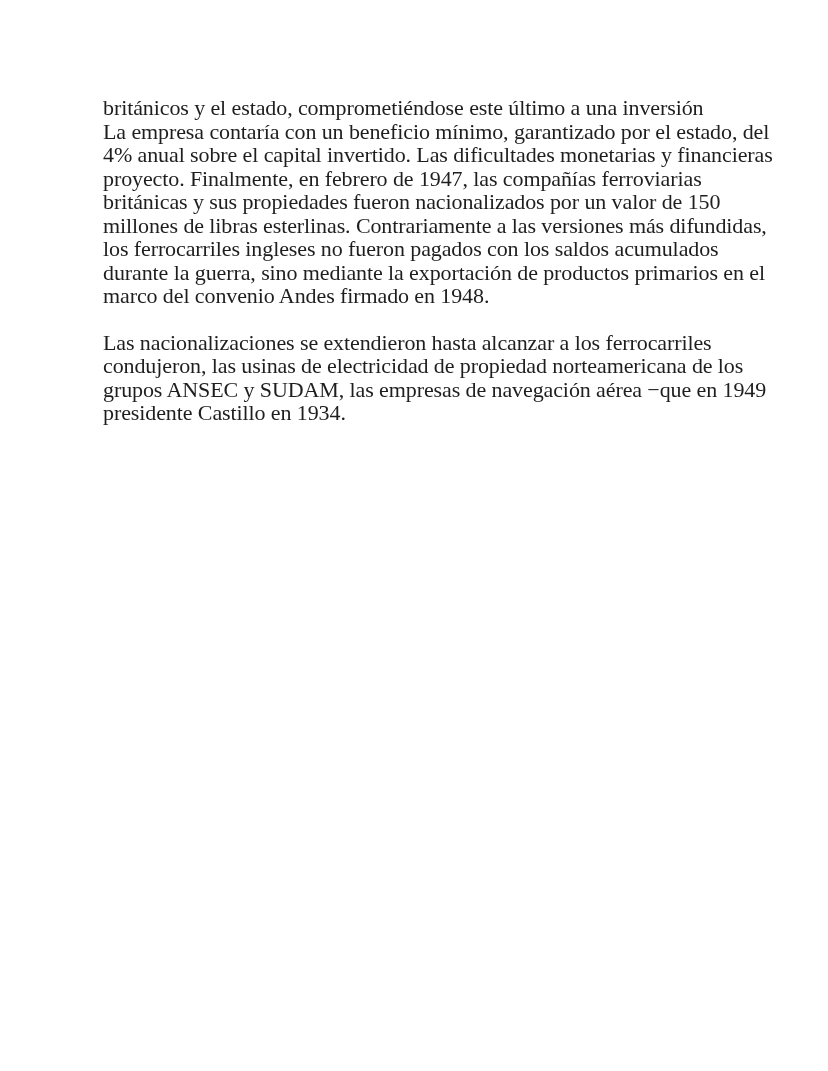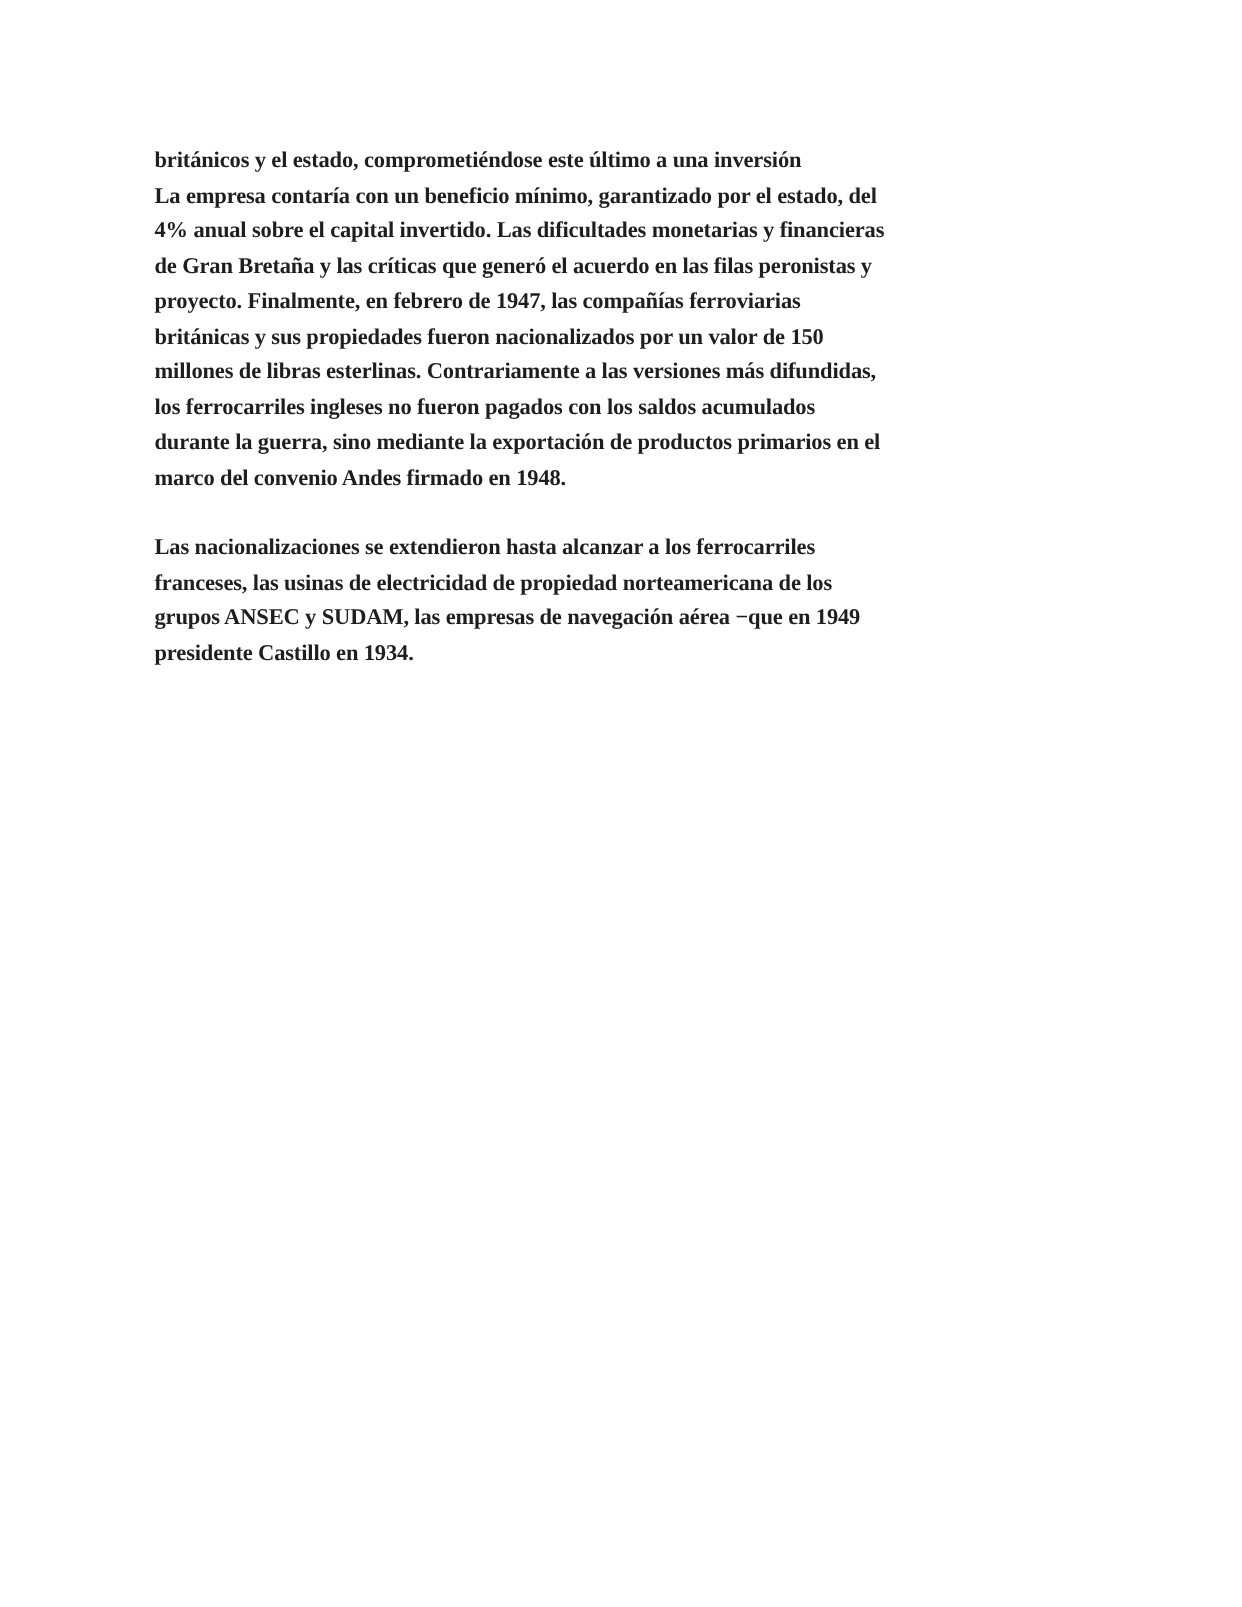--- a/index.html
+++ b/index.html
@@ -22,47 +22,46 @@
   }
   .text-block {
     position: absolute;
     left: 103px;
     top: 96px;
     width: 660px;
   }
   .text-block p {
     margin: 0 0 23px 0;
     padding: 0;
-    font-size: 15px;
+    font-size: 22px;
     line-height: 23.5px;
-    font-weight: 700;
+    font-weight: 400;
     letter-spacing: -0.1px;
   }
   .text-block p .line {
     display: block;
     white-space: nowrap;
   }
 </style>
 </head>
 <body>
 
 <div class="page" style="background: rgb(255, 255, 255);">
   <div class="text-block" id="text-block" style="color: rgb(30, 30, 30);">
       <p>
         <span class="line">británicos y el estado, comprometiéndose este último a una inversión</span>
         <span class="line">La empresa contaría con un beneficio mínimo, garantizado por el estado, del</span>
         <span class="line">4% anual sobre el capital invertido. Las dificultades monetarias y financieras</span>
-        <span class="line">de Gran Bretaña y las críticas que generó el acuerdo en las filas peronistas y</span>
         <span class="line">proyecto. Finalmente, en febrero de 1947, las compañías ferroviarias</span>
         <span class="line">británicas y sus propiedades fueron nacionalizados por un valor de 150</span>
         <span class="line">millones de libras esterlinas. Contrariamente a las versiones más difundidas,</span>
         <span class="line">los ferrocarriles ingleses no fueron pagados con los saldos acumulados</span>
         <span class="line">durante la guerra, sino mediante la exportación de productos primarios en el</span>
         <span class="line">marco del convenio Andes firmado en 1948.</span>
       </p>
       <p>
         <span class="line">Las nacionalizaciones se extendieron hasta alcanzar a los ferrocarriles</span>
-        <span class="line">franceses, las usinas de electricidad de propiedad norteamericana de los</span>
+        <span class="line">condujeron, las usinas de electricidad de propiedad norteamericana de los</span>
         <span class="line">grupos ANSEC y SUDAM, las empresas de navegación aérea −que en 1949</span>
         <span class="line">presidente Castillo en 1934.</span>
       </p>
     </div>
 </div>
 
 </body></html>

